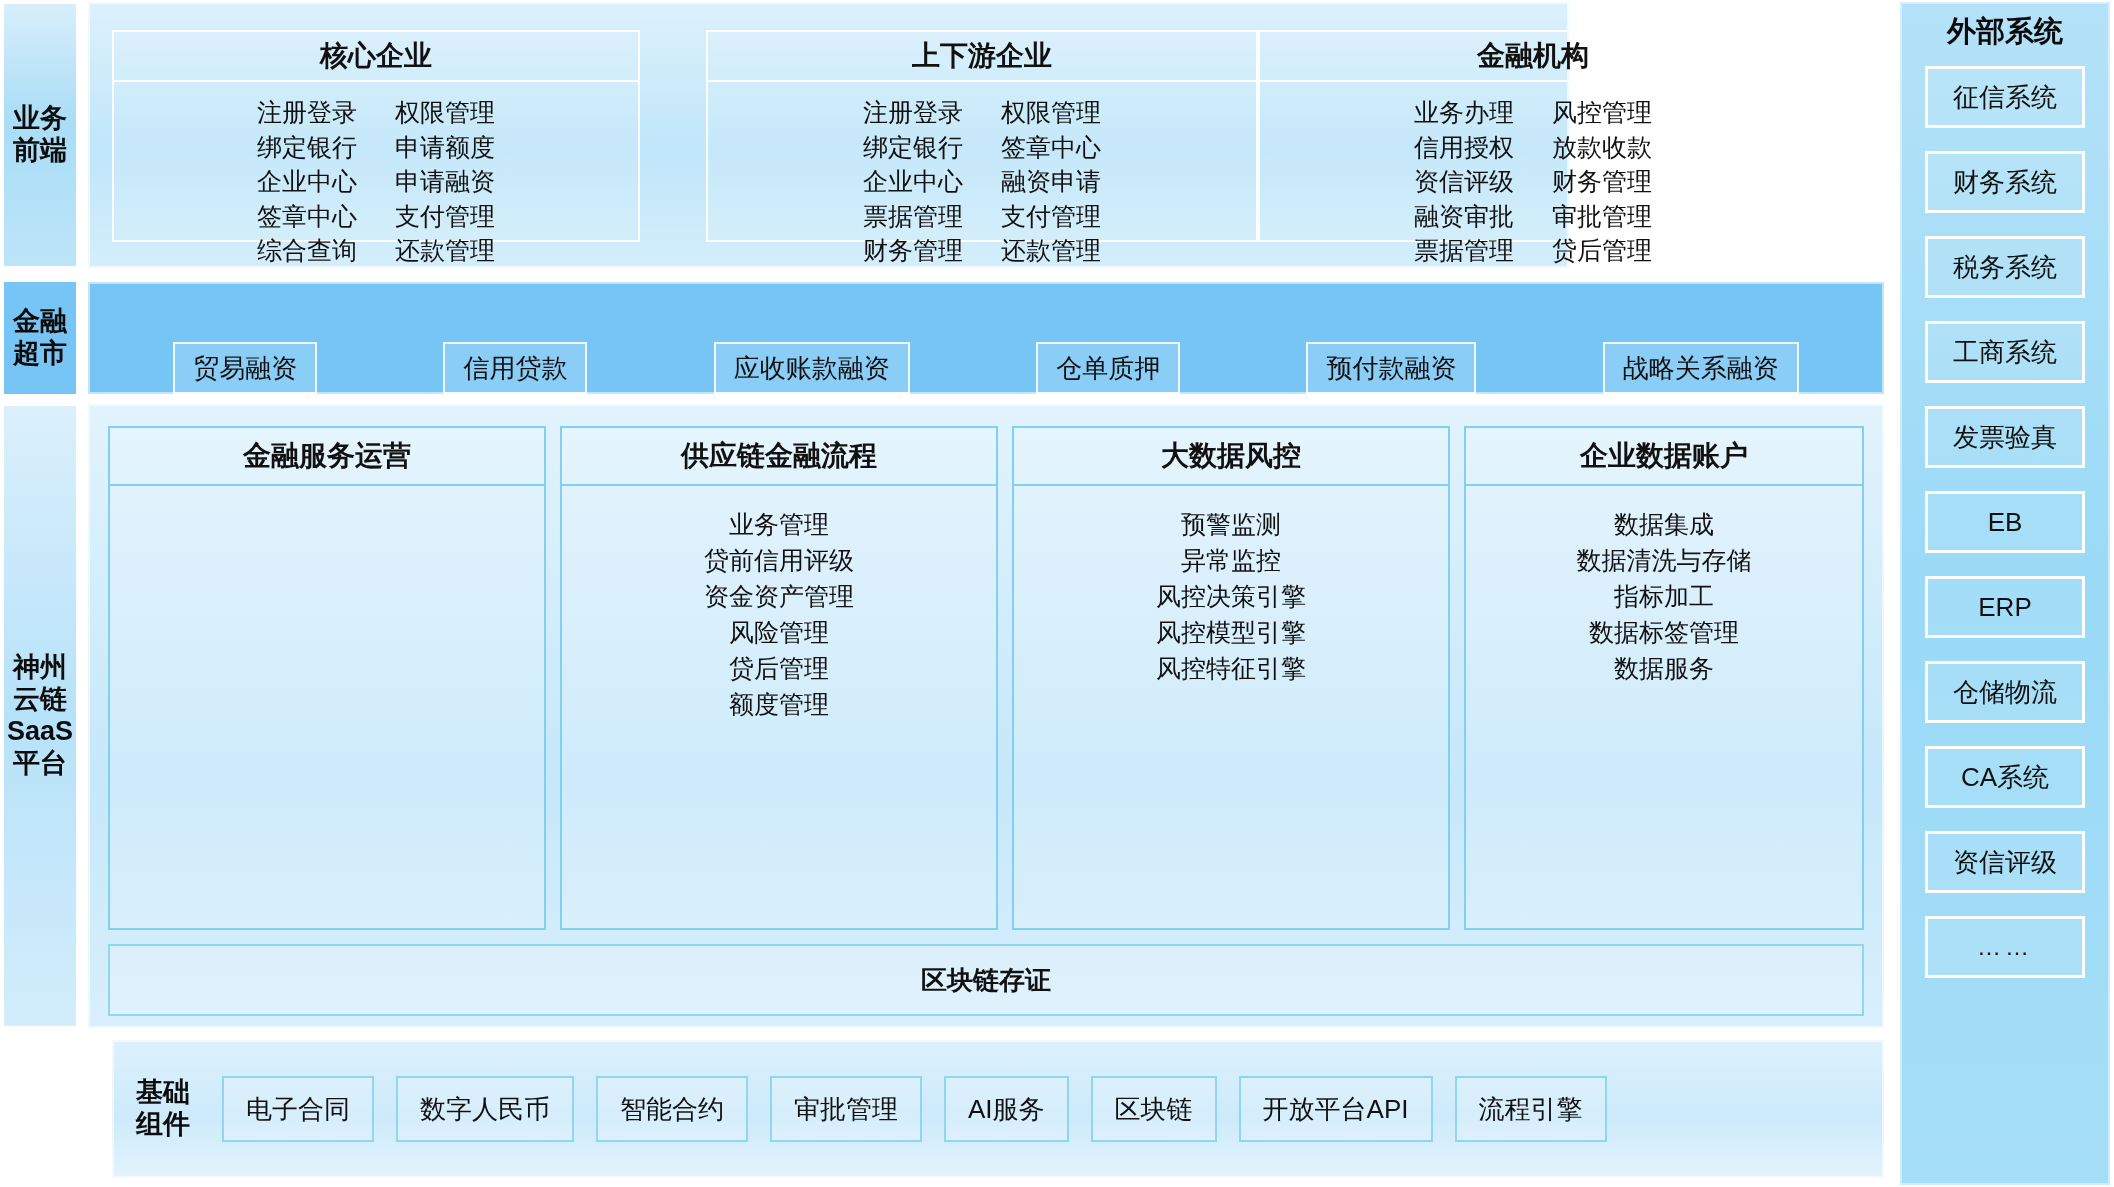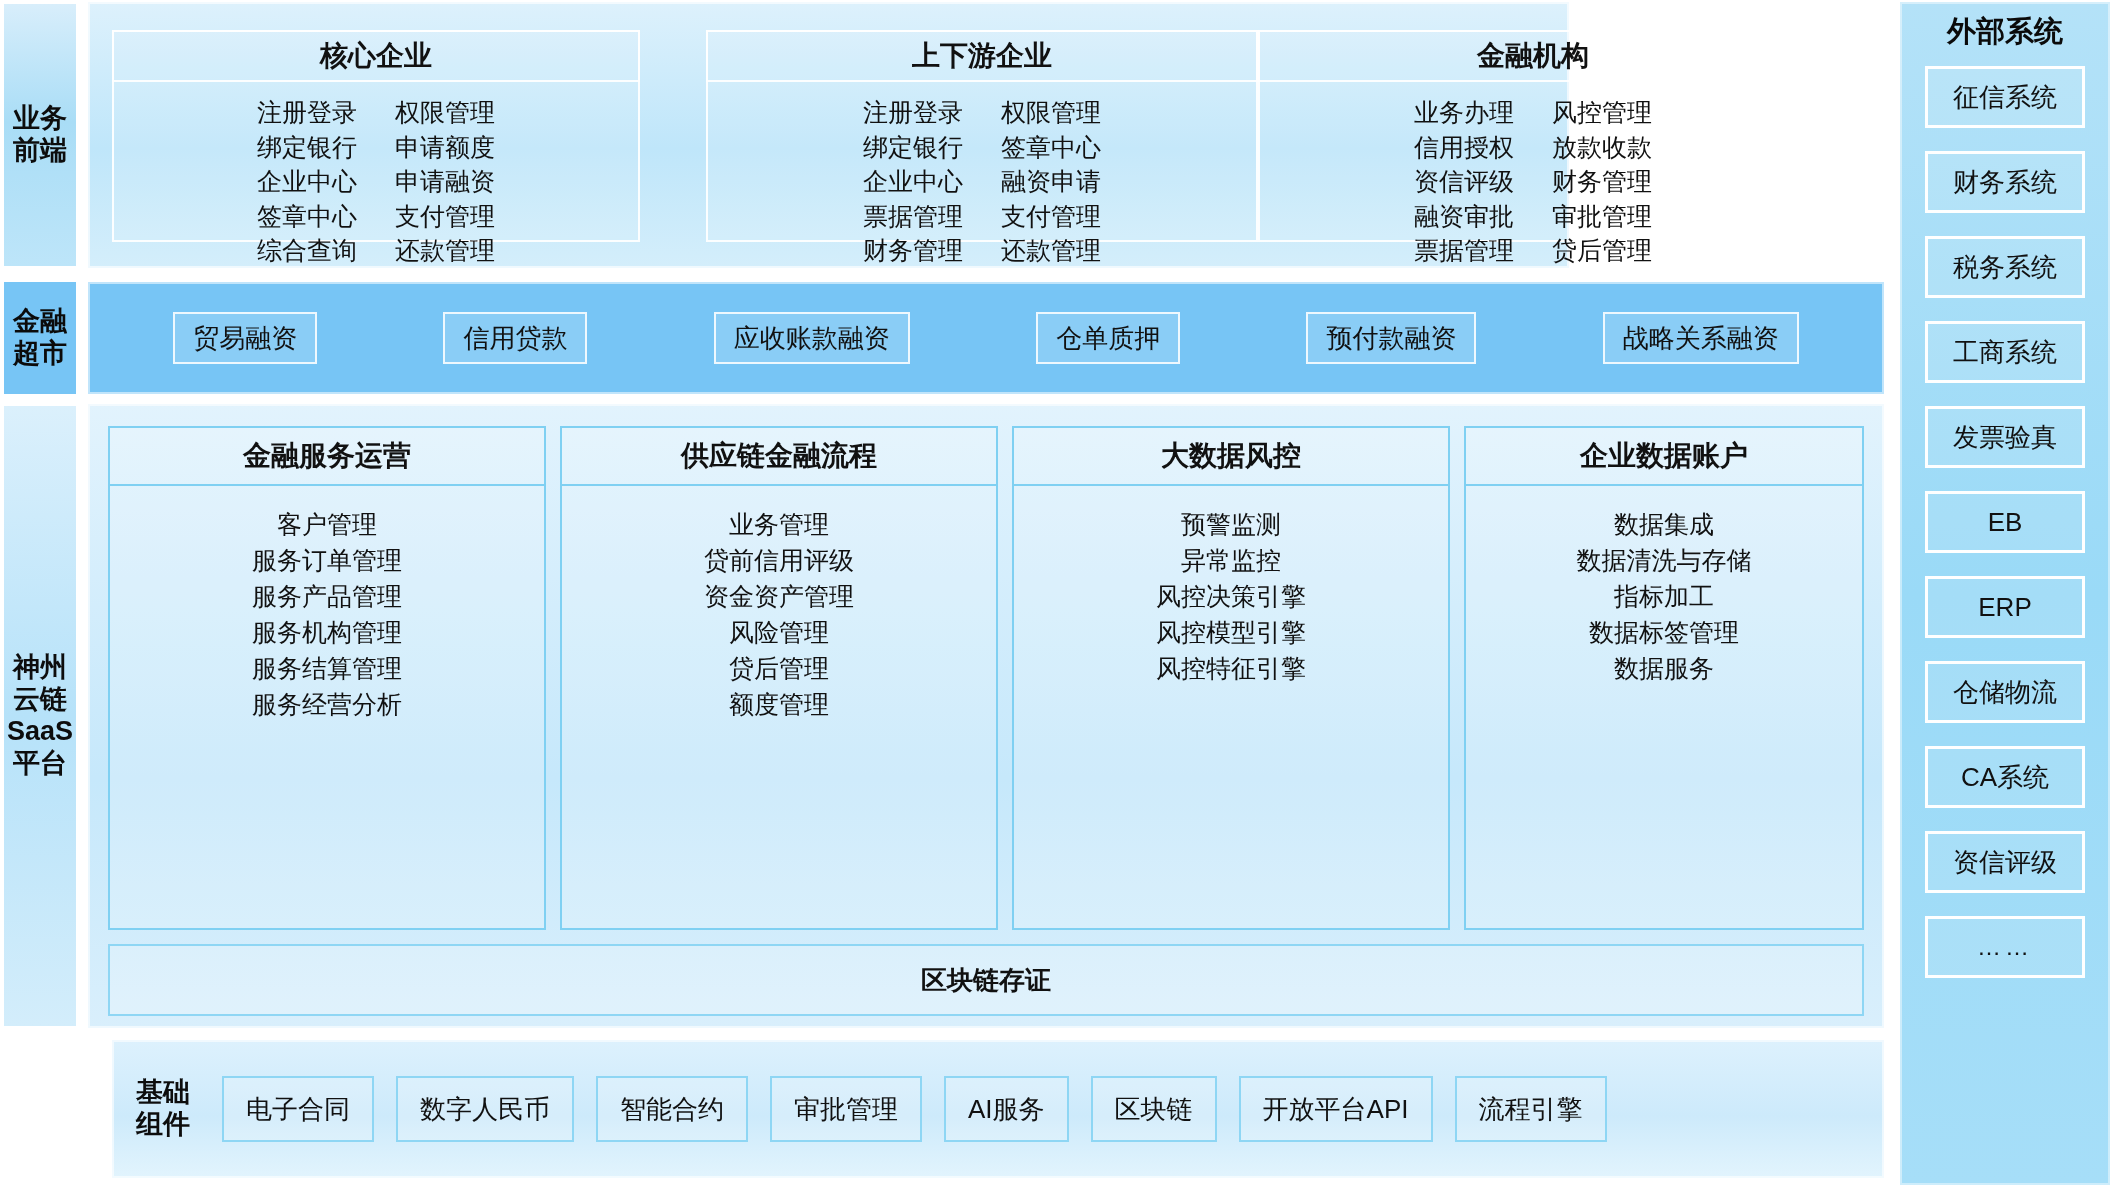--- a/index.html
+++ b/index.html
@@ -55,21 +55,21 @@
 
   
   #row2-label{
     left:4px;top:282px;width:72px;height:112px;
     background:#77c5f5;font-size:27px;color:#0b0b0b;
   }
   #row2-body{
     left:88px;top:282px;width:1796px;height:112px;
     background:#77c5f5;
     box-shadow:inset 0 0 0 2px rgba(255,255,255,.55);
-    display:flex;align-items:center;justify-content:space-around;
+    display:flex;align-items:flex-end;justify-content:space-around;
     padding:0 22px;box-sizing:border-box;
   }
   .fin-chip{
     height:52px;
     display:flex;align-items:center;justify-content:center;
     padding:0 20px;
     font-size:26px;white-space:nowrap;
     background:rgba(255,255,255,.14);
     box-shadow:inset 0 0 0 2px rgba(255,255,255,.85);
   }
@@ -237,28 +237,20 @@
 
   <div class="band-label" id="row3-label" style="white-space:pre-line;">神州
 云链
 SaaS
 平台</div>
 
   <div class="panel" id="row3-body">
 
     <div class="saas-card" style="left:20px;width:434px;">
       <div class="sc-head">金融服务运营</div>
-      <div class="sc-list">
-        <span>客户管理</span>
-        <span>服务订单管理</span>
-        <span>服务产品管理</span>
-        <span>服务机构管理</span>
-        <span>服务结算管理</span>
-        <span>服务经营分析</span>
-      </div>
     </div>
 
     <div class="saas-card" style="left:472px;width:434px;">
       <div class="sc-head">供应链金融流程</div>
       <div class="sc-list">
         <span>业务管理</span>
         <span>贷前信用评级</span>
         <span>资金资产管理</span>
         <span>风险管理</span>
         <span>贷后管理</span>

